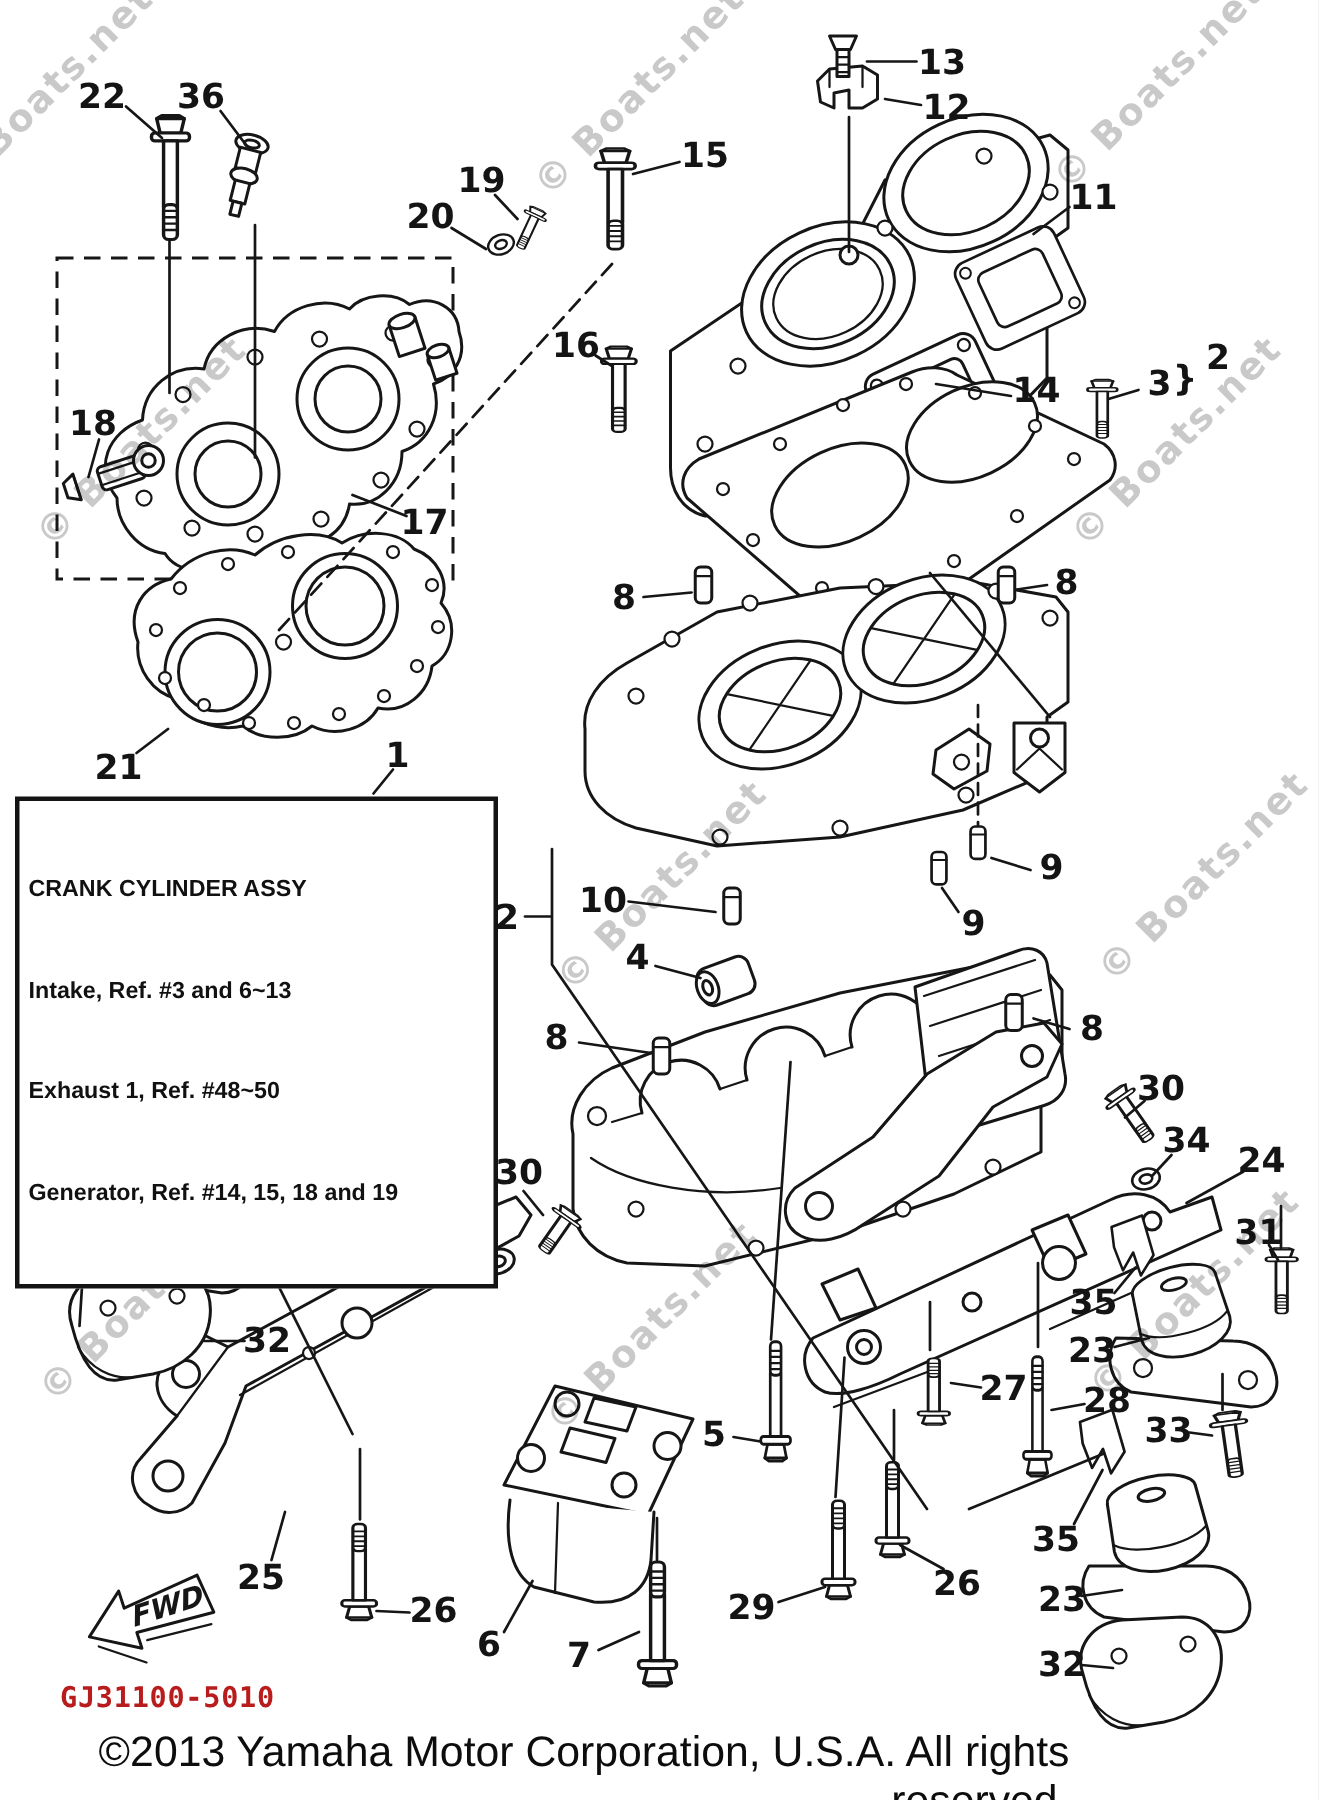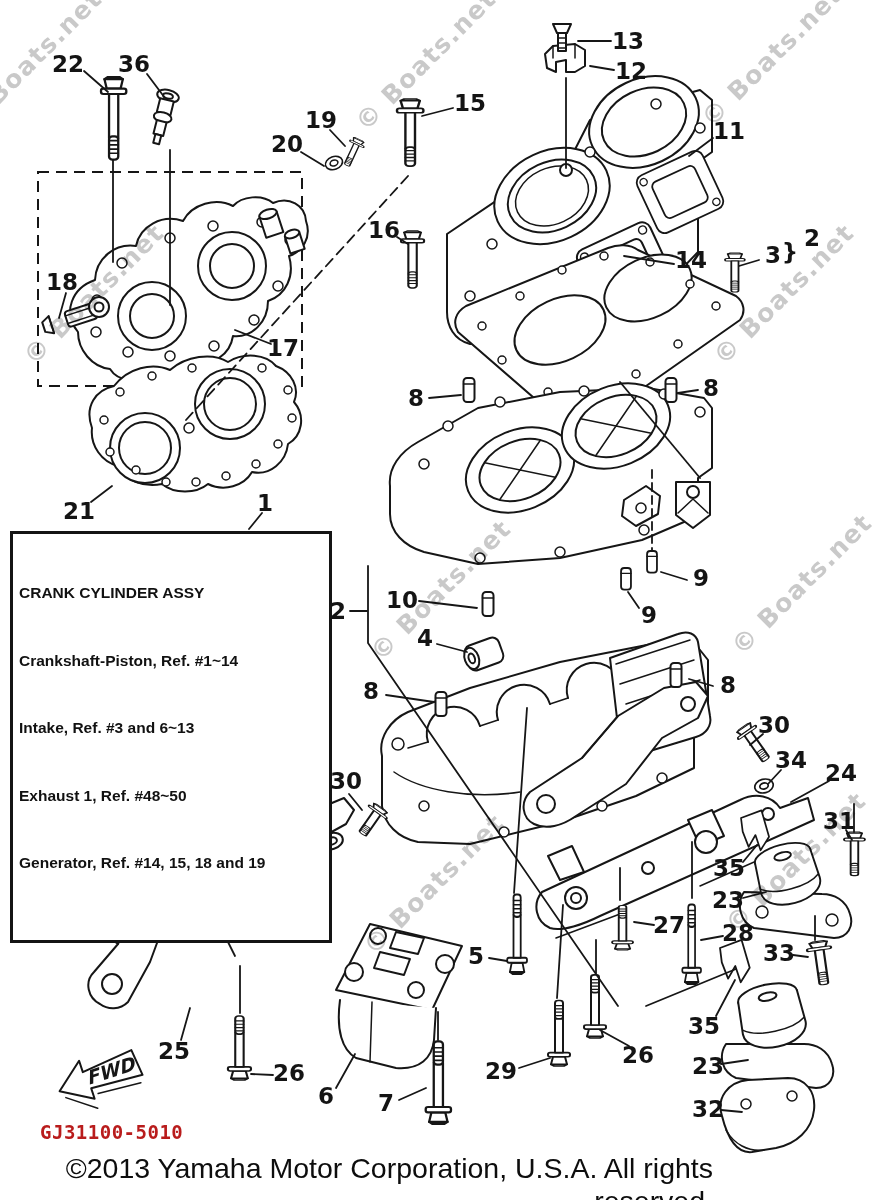--- a/index.html
+++ b/index.html
@@ -8,21 +8,21 @@
   svg{position:absolute;left:0;top:0;}
   svg .part{stroke:#161616;stroke-width:2;fill:#ffffff;stroke-linejoin:round;stroke-linecap:round;}
   svg .nf{fill:none;}
   svg .thin{stroke-width:1.5;}
   svg .leader,svg .cline{stroke:#161616;stroke-width:1.8;fill:none;stroke-linecap:round;}
   svg text.callout{font:700 23px "DejaVu Sans",sans-serif;fill:#141414;text-anchor:middle;}
   svg text.wm{font:600 25px "DejaVu Sans",sans-serif;fill:#c9c9c9;letter-spacing:1.5px;
               text-anchor:middle;mix-blend-mode:multiply;}
   svg text.fwd{font:italic 700 19px "DejaVu Sans",sans-serif;fill:#161616;text-anchor:middle;}
   .infobox{position:absolute;left:10px;top:531px;width:305px;border:3px solid #141414;
-           background:#fff;padding:3px 5px 20px 6px;font:700 15.5px/22.5px "Liberation Sans",sans-serif;
+           background:#fff;padding:3px 5px 4px 6px;font:700 15.5px/22.5px "Liberation Sans",sans-serif;
            color:#111;white-space:pre;z-index:5;}
   .gjcode{position:absolute;left:40px;top:1121px;font:700 19px "DejaVu Sans Mono",monospace;
           letter-spacing:.5px;color:#b91c1c;z-index:5;}
   .copyright{position:absolute;left:0;top:1152px;width:713px;text-align:right;
              font:400 28.5px "Liberation Sans",sans-serif;color:#0d0d0d;z-index:5;}
 </style>
 </head>
 <body>
 
 <div class="stage">
@@ -516,21 +516,20 @@
         <text class="wm" x="447" y="596" transform="rotate(-45 447 596)">© Boats.net</text>
         <text class="wm" x="808" y="590" transform="rotate(-45 808 590)">© Boats.net</text>
         <text class="wm" x="102" y="870" transform="rotate(-45 102 870)">© Boats.net</text>
         <text class="wm" x="440" y="890" transform="rotate(-45 440 890)">© Boats.net</text>
         <text class="wm" x="802" y="868" transform="rotate(-45 802 868)">© Boats.net</text>
       </g>
   </svg>
 
   <div class="infobox">
     <div>CRANK CYLINDER ASSY</div>
-    <div>Crankshaft-Piston, Ref. #1~14</div>
     <div>Intake, Ref. #3 and 6~13</div>
     <div>Exhaust 1, Ref. #48~50</div>
     <div>Generator, Ref. #14, 15, 18 and 19</div>
   </div>
 
   <div class="gjcode">GJ31100-5010</div>
   <div class="copyright">©2013 Yamaha Motor Corporation, U.S.A. All rights reserved.</div>
 </div>
 
 </body></html>

